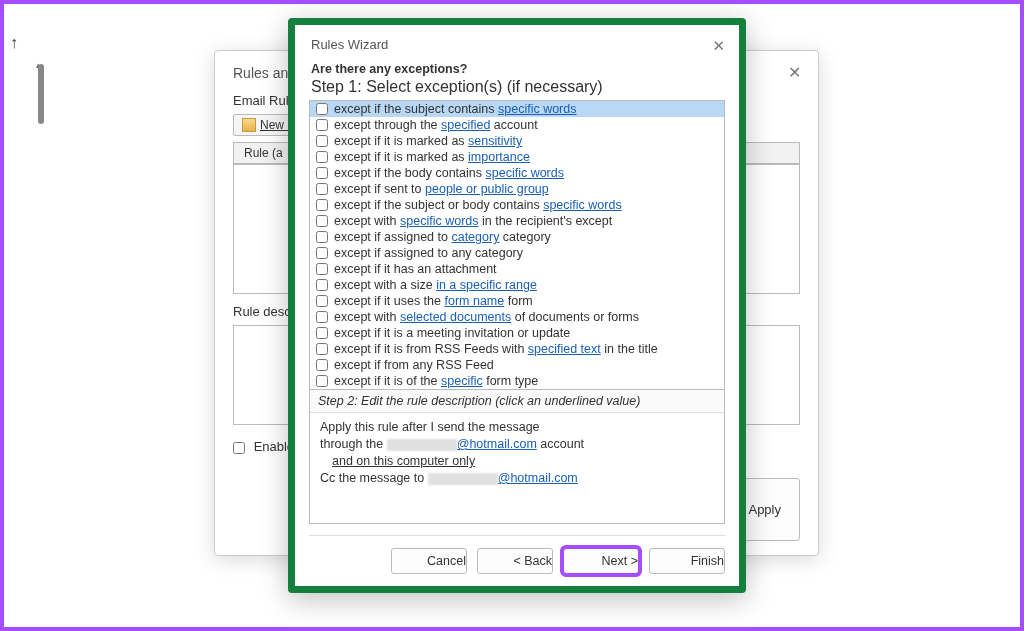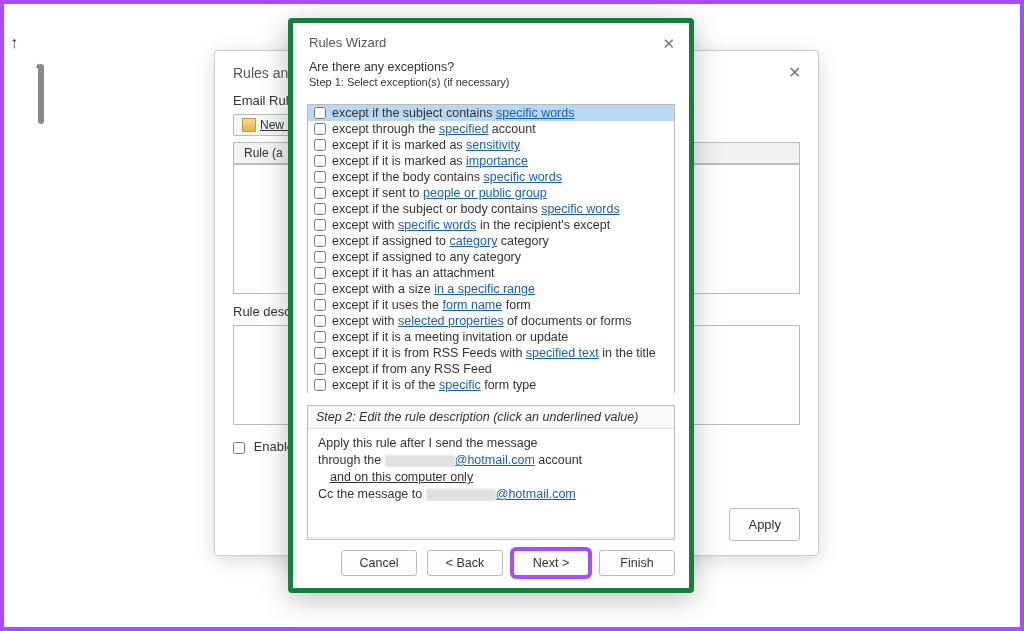--- a/index.html
+++ b/index.html
@@ -98,60 +98,60 @@
     }
     .enable-row {
       margin-top: 14px;
     }
     .apply-btn {
       position: absolute;
       right: 18px;
       bottom: 14px;
       border: 1px solid #bbb;
       background: #fdfdfd;
-      padding: 8px 18px;
+      padding: 23px 18px;
       border-radius: 3px;
       font-size: 13px;
     }
     
     .front-dialog {
       position: absolute;
       left: 284px;
       top: 14px;
-      width: 406px;
+      width: 458px;
       height: 575px;
       background: #fff;
-      border: 5px solid #15803d;
+      border: 7px solid #15803d;
       box-shadow: 0 6px 28px rgba(0,0,0,0.25);
       border-radius: 4px;
     }
     .front-title {
       padding: 12px 16px 10px 16px;
       font-size: 13px;
       color: #555;
     }
     .front-close {
       position: absolute;
       right: 14px;
       top: 12px;
       font-size: 15px;
       color: #777;
       cursor: pointer;
     }
     .question {
       padding: 0 16px;
-      font-weight: 400;
+      font-weight: 700;
       font-size: 12.5px;
     }
     .step-label {
       padding: 2px 16px 4px 16px;
-      font-size: 11px;
+      font-size: 16px;
     }
     .exception-list {
-      margin: 12px 14px;
+      margin: 0 14px;
       border: 1px solid #bbb;
       border-bottom: none;
       max-height: 290px;
       overflow: hidden;
     }
     .exception-row {
       display: flex;
       align-items: center;
       padding: 0px 6px;
       font-size: 12.5px;
@@ -207,21 +207,21 @@
       border-top: 1px solid #ddd;
       padding-top: 12px;
       left: 14px;
       justify-content: flex-end;
     }
     .wiz-btn {
       border: 1px solid #bbb;
       background: #fdfdfd;
       padding: 5px 0;
       width: 76px;
-      text-align: center;
+      text-align: right;
       border-radius: 3px;
       font-size: 12.5px;
       cursor: pointer;
     }
     .wiz-btn.highlighted {
       outline: 4px solid #a64dff;
       outline-offset: -1px;
     }
     .chk {
       width: 12px;
@@ -323,21 +323,21 @@
       <div class="exception-row">
         <input type="checkbox" style="">
         <span class="text-part"><span>except with a size </span><span class="link-text">in a specific range</span></span>
       </div>
       <div class="exception-row">
         <input type="checkbox" style="">
         <span class="text-part"><span>except if it uses the </span><span class="link-text">form name</span><span> form</span></span>
       </div>
       <div class="exception-row">
         <input type="checkbox" style="">
-        <span class="text-part"><span>except with </span><span class="link-text">selected properties</span><span> of documents or forms</span></span>
+        <span class="text-part"><span>except with </span><span class="link-text">selected documents</span><span> of documents or forms</span></span>
       </div>
       <div class="exception-row">
         <input type="checkbox" style="">
         <span class="text-part"><span>except if it is a meeting invitation or update</span></span>
       </div>
       <div class="exception-row">
         <input type="checkbox" style="">
         <span class="text-part"><span>except if it is from RSS Feeds with </span><span class="link-text">specified text</span><span> in the title</span></span>
       </div>
       <div class="exception-row">

